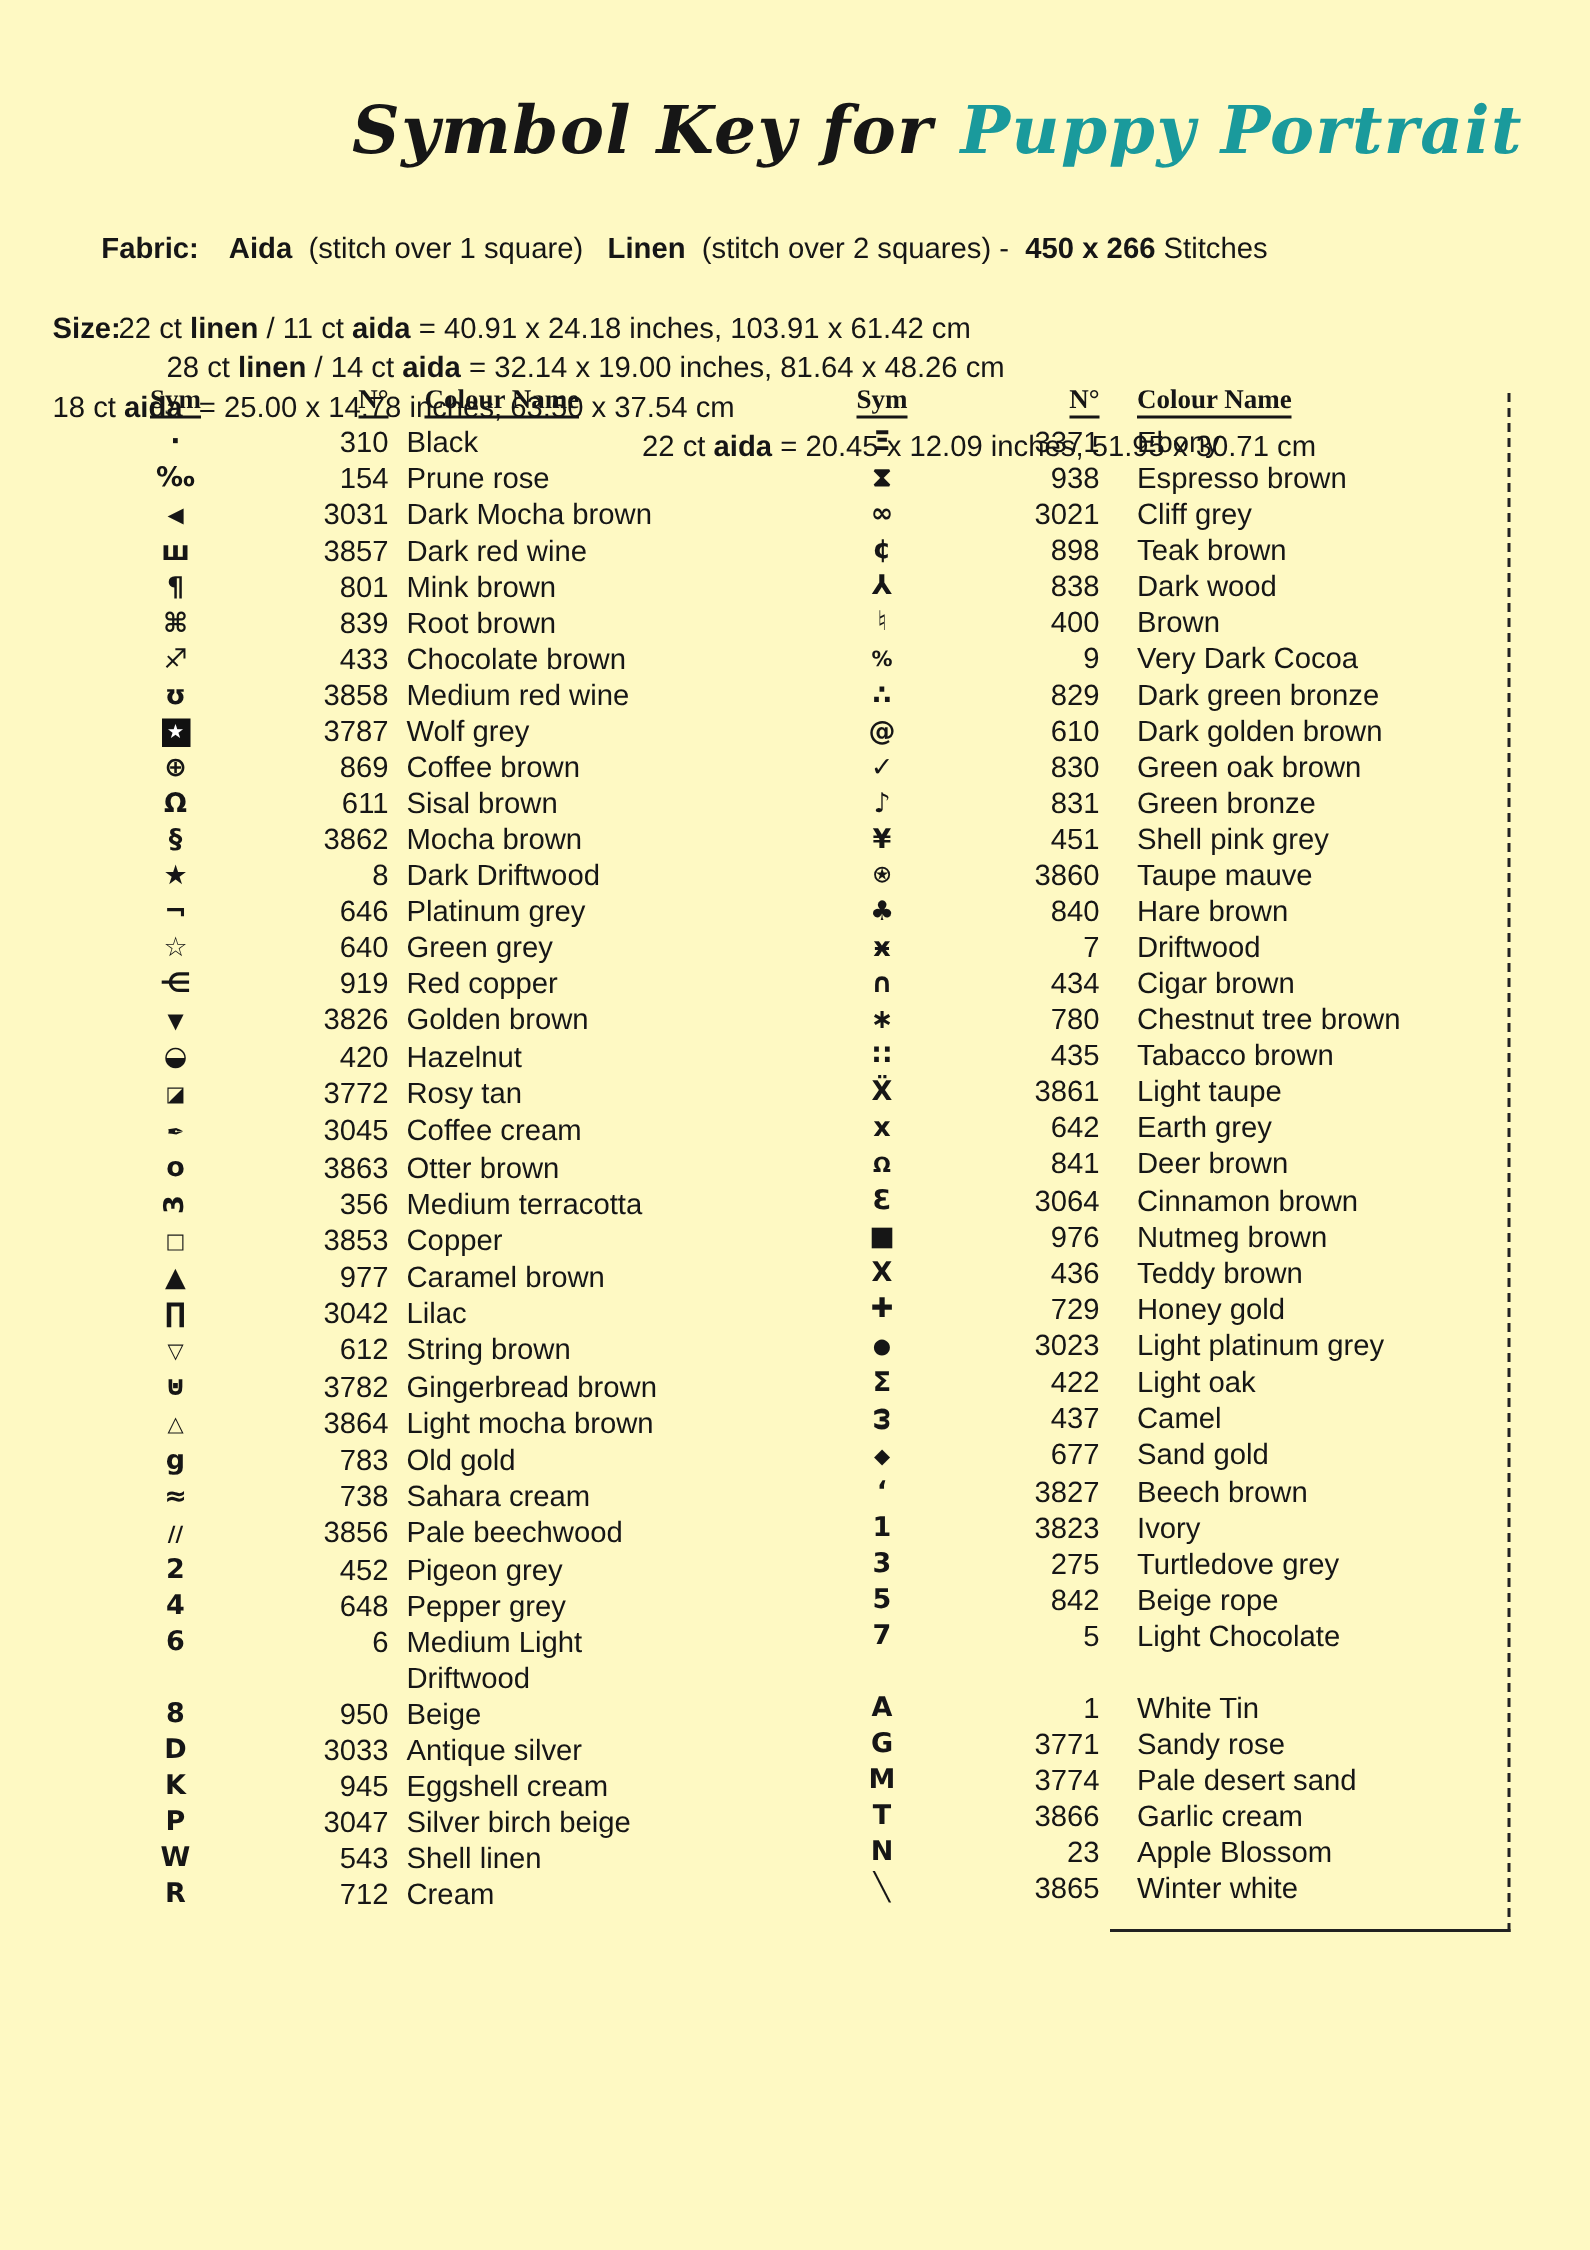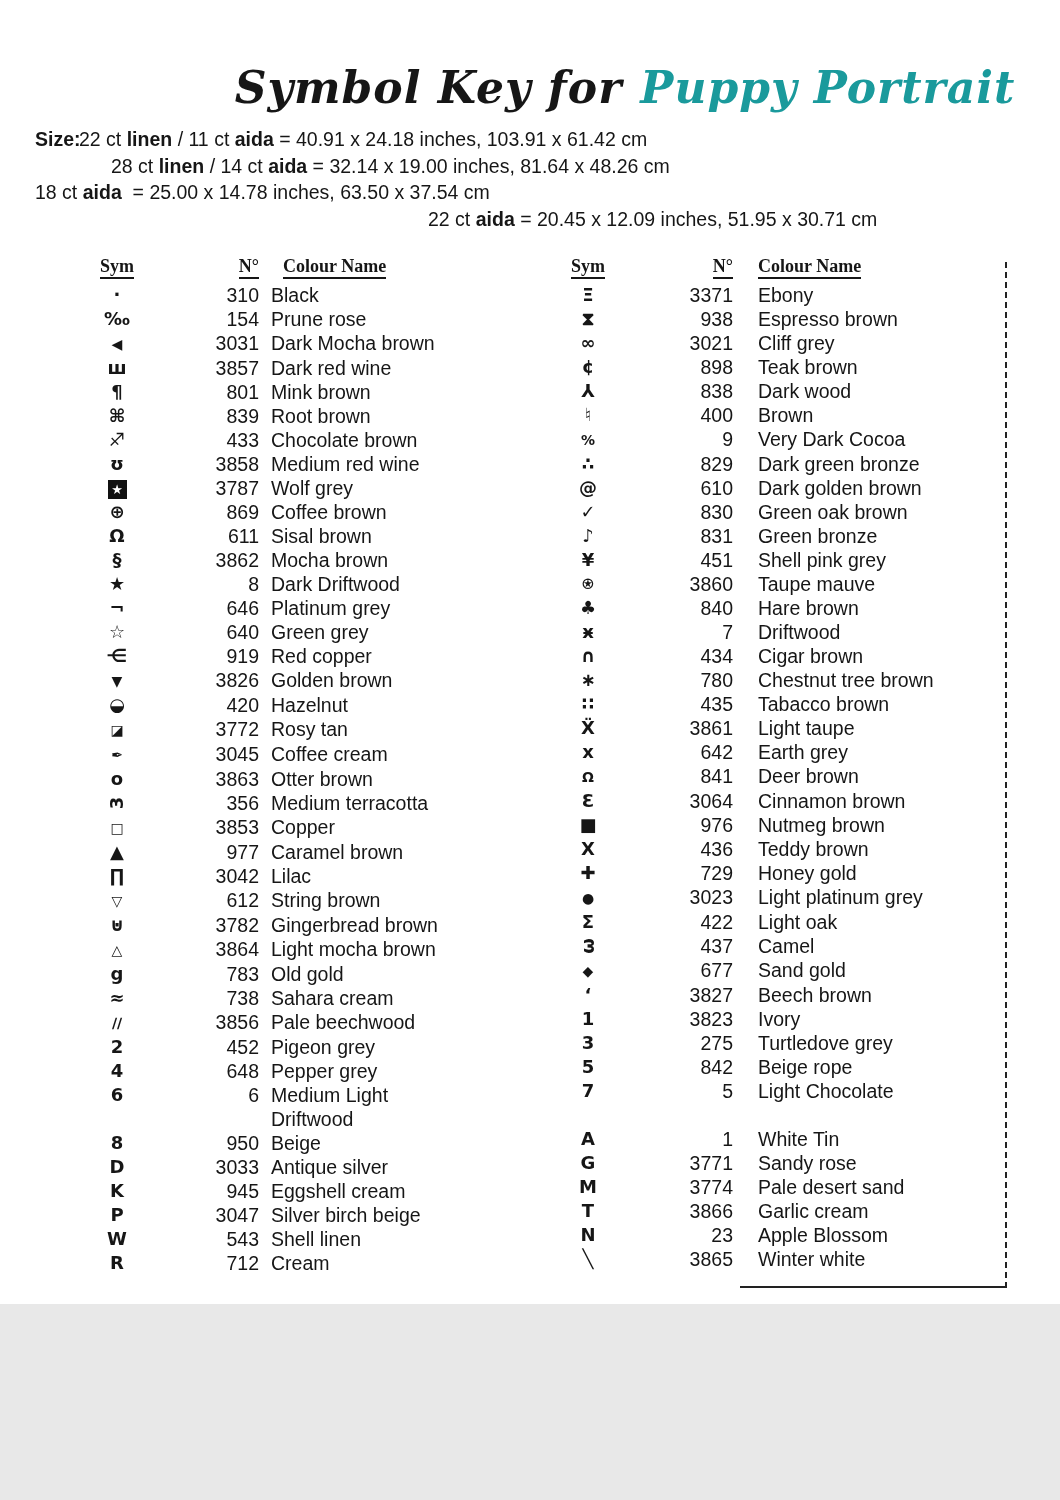--- a/index.html
+++ b/index.html
@@ -1,16 +1,16 @@
 <!DOCTYPE html>
 <html><head>
 <meta charset="utf-8">
 <style>
   html,body{margin:0;padding:0;background:#e8e8e8;}
-  .page{position:relative;width:1060px;height:1304px;background:#ffffff;margin:0 auto;
+  .page{position:relative;width:1060px;height:1500px;background:#fef9c3;margin:0 auto;
         font-family:"Liberation Sans",sans-serif;color:#161616;overflow:hidden;}
   .b{font-weight:bold;}
   
   .title-line{position:absolute;top:62px;left:0;width:1060px;padding-left:0;text-align:center;
         font-family:"DejaVu Serif",serif;font-style:italic;font-weight:bold;font-size:44px;
         letter-spacing:1px;white-space:nowrap;}
   .title-inner{display:inline-block;margin-left:190px;}
   .title-accent{margin-left:18px;}
   
   .meta{position:absolute;left:35px;top:126px;font-size:19.5px;line-height:26.5px;}
@@ -56,20 +56,23 @@
 </head>
 <body>
 
 <div class="page">
 
   <div class="title-line">
     <span class="title-inner"><span>Symbol Key for</span><span class="title-accent" style="color: rgb(26, 154, 156);">Puppy Portrait</span></span>
   </div>
 
   <div class="meta">
+    <div class="fabric-row">
+      <span class="lbl fabric-lbl">Fabric:</span><span class="segs"><span class="b">Aida</span><span>  (stitch over 1 square)   </span><span class="b">Linen</span><span>  (stitch over 2 squares) -  </span><span class="b">450 x 266</span><span> Stitches</span></span>
+    </div>
     <div class="size-row">
       <span class="lbl size-lbl">Size:</span>
       <div class="size-lines"><div><span>22 ct </span><span class="b">linen</span><span> / 11 ct </span><span class="b">aida</span><span> = 40.91 x 24.18 inches, 103.91 x 61.42 cm</span></div><div><span>28 ct </span><span class="b">linen</span><span> / 14 ct </span><span class="b">aida</span><span> = 32.14 x 19.00 inches, 81.64 x 48.26 cm</span></div><div><span>18 ct </span><span class="b">aida</span><span>  = 25.00 x 14.78 inches, 63.50 x 37.54 cm</span></div><div><span>22 ct </span><span class="b">aida</span><span> = 20.45 x 12.09 inches, 51.95 x 30.71 cm</span></div></div>
     </div>
   </div>
 
   <table class="keytbl left">
     <colgroup>
         <col class="co-sym">
         <col class="co-num">

